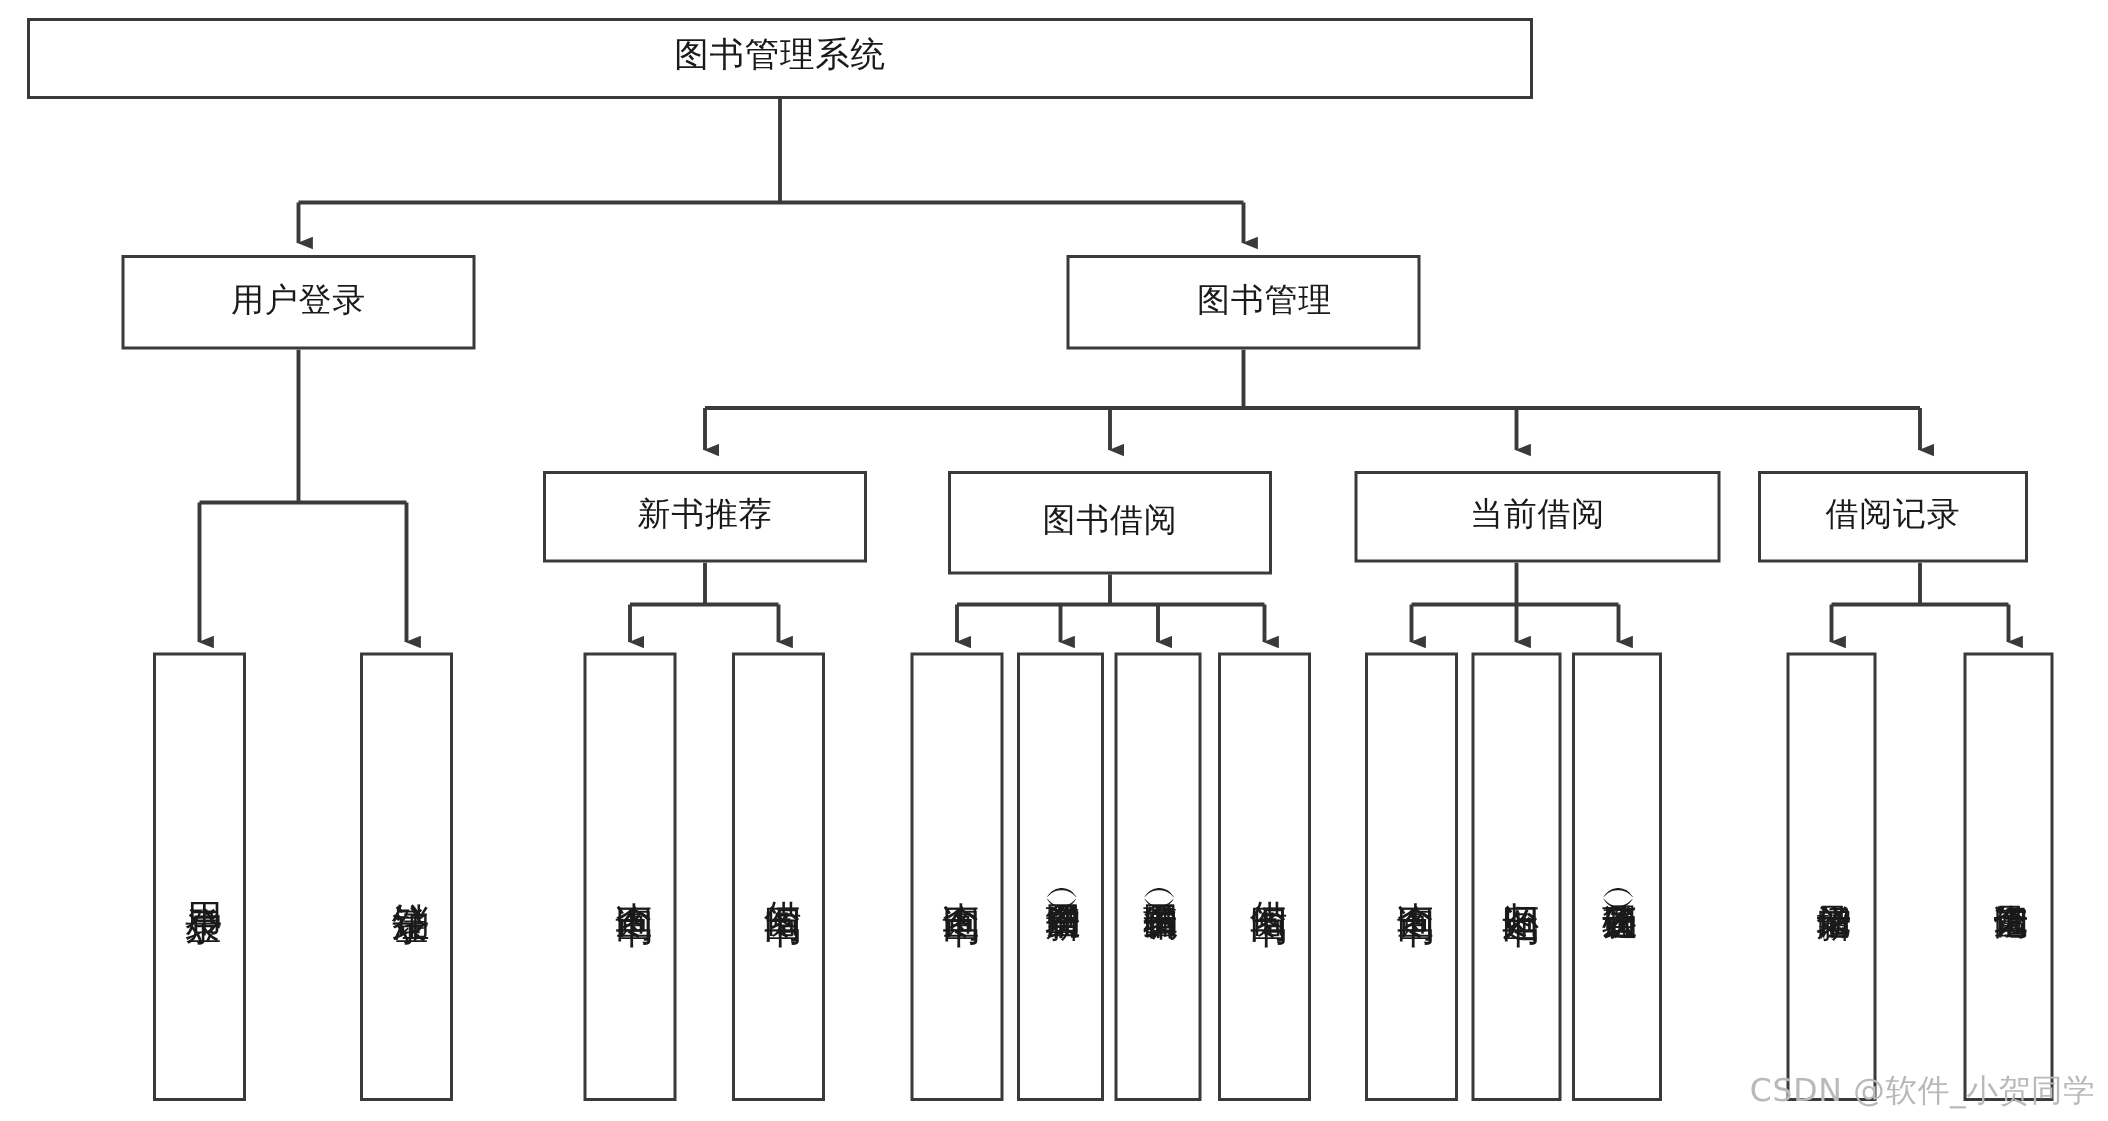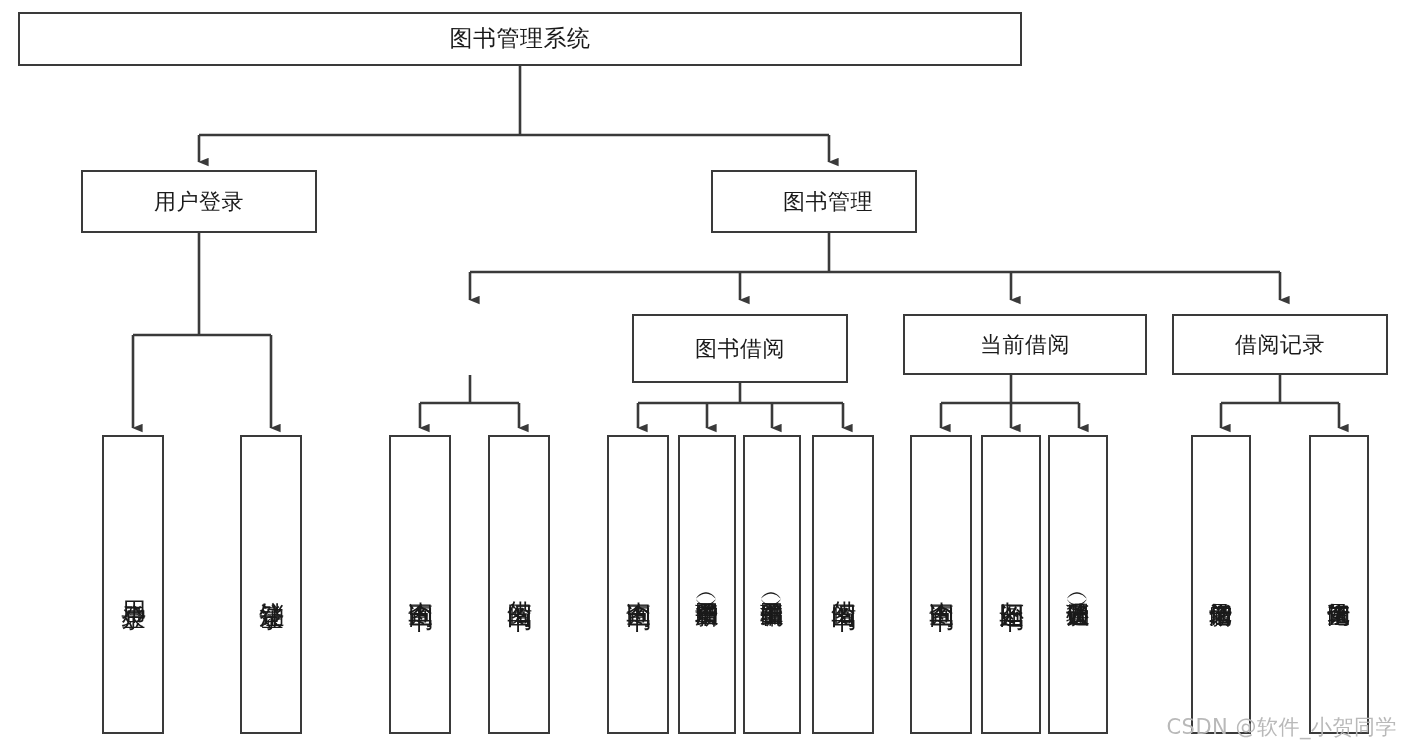--- a/index.html
+++ b/index.html
@@ -33,20 +33,21 @@
     border: 2px solid #3a3a3a;
     display: flex;
     align-items: center;
     justify-content: center;
     color: #1a1a1a;
   }
   .node .node-label {
     display: block;
     line-height: 1.18;
     white-space: nowrap;
+    font-family: Liberation Mono, monospace;
   }
   
   .node.horiz .node-label {
     font-size: 22px;
     letter-spacing: 0.5px;
   }
   .node.root .node-label {
     font-size: 23px;
   }
   
@@ -132,31 +133,34 @@
     </g>
   </svg>
 
   <div class="node horiz root" style="left:18px; top:12px; width:1004px; height:54px;">
     <span class="node-label">图书管理系统</span>
   </div>
 
   <div class="node horiz" style="left:81px; top:170px; width:236px; height:63px;">
     <span class="node-label">用户登录</span>
   </div>
-  <div class="node horiz" style="left:711px; top:170px; width:206px; height:63px;padding-left:28px;">
+  <div class="node horiz" style="left:711px; top:170px; width:236px; height:63px;padding-left:28px;">
     <span class="node-label">图书管理</span>
   </div>
 
+  <div class="node horiz" style="left:362px; top:314px; width:216px; height:61px;">
+    <span class="node-label">新书推荐</span>
+  </div>
   <div class="node horiz" style="left:632px; top:314px; width:216px; height:69px;">
     <span class="node-label">图书借阅</span>
   </div>
   <div class="node horiz" style="left:903px; top:314px; width:244px; height:61px;">
     <span class="node-label">当前借阅</span>
   </div>
-  <div class="node horiz" style="left:1172px; top:314px; width:216px; height:61px;">
+  <div class="node horiz" style="left:1172px; top:314px; width:180px; height:61px;">
     <span class="node-label">借阅记录</span>
   </div>
 
   <div class="node vert" style="left:102px; top:435px; width:62px; height:299px;">
     <span class="node-label">用户登录</span>
   </div>
   <div class="node vert" style="left:240px; top:435px; width:62px; height:299px;">
     <span class="node-label">注销登录</span>
   </div>
 

